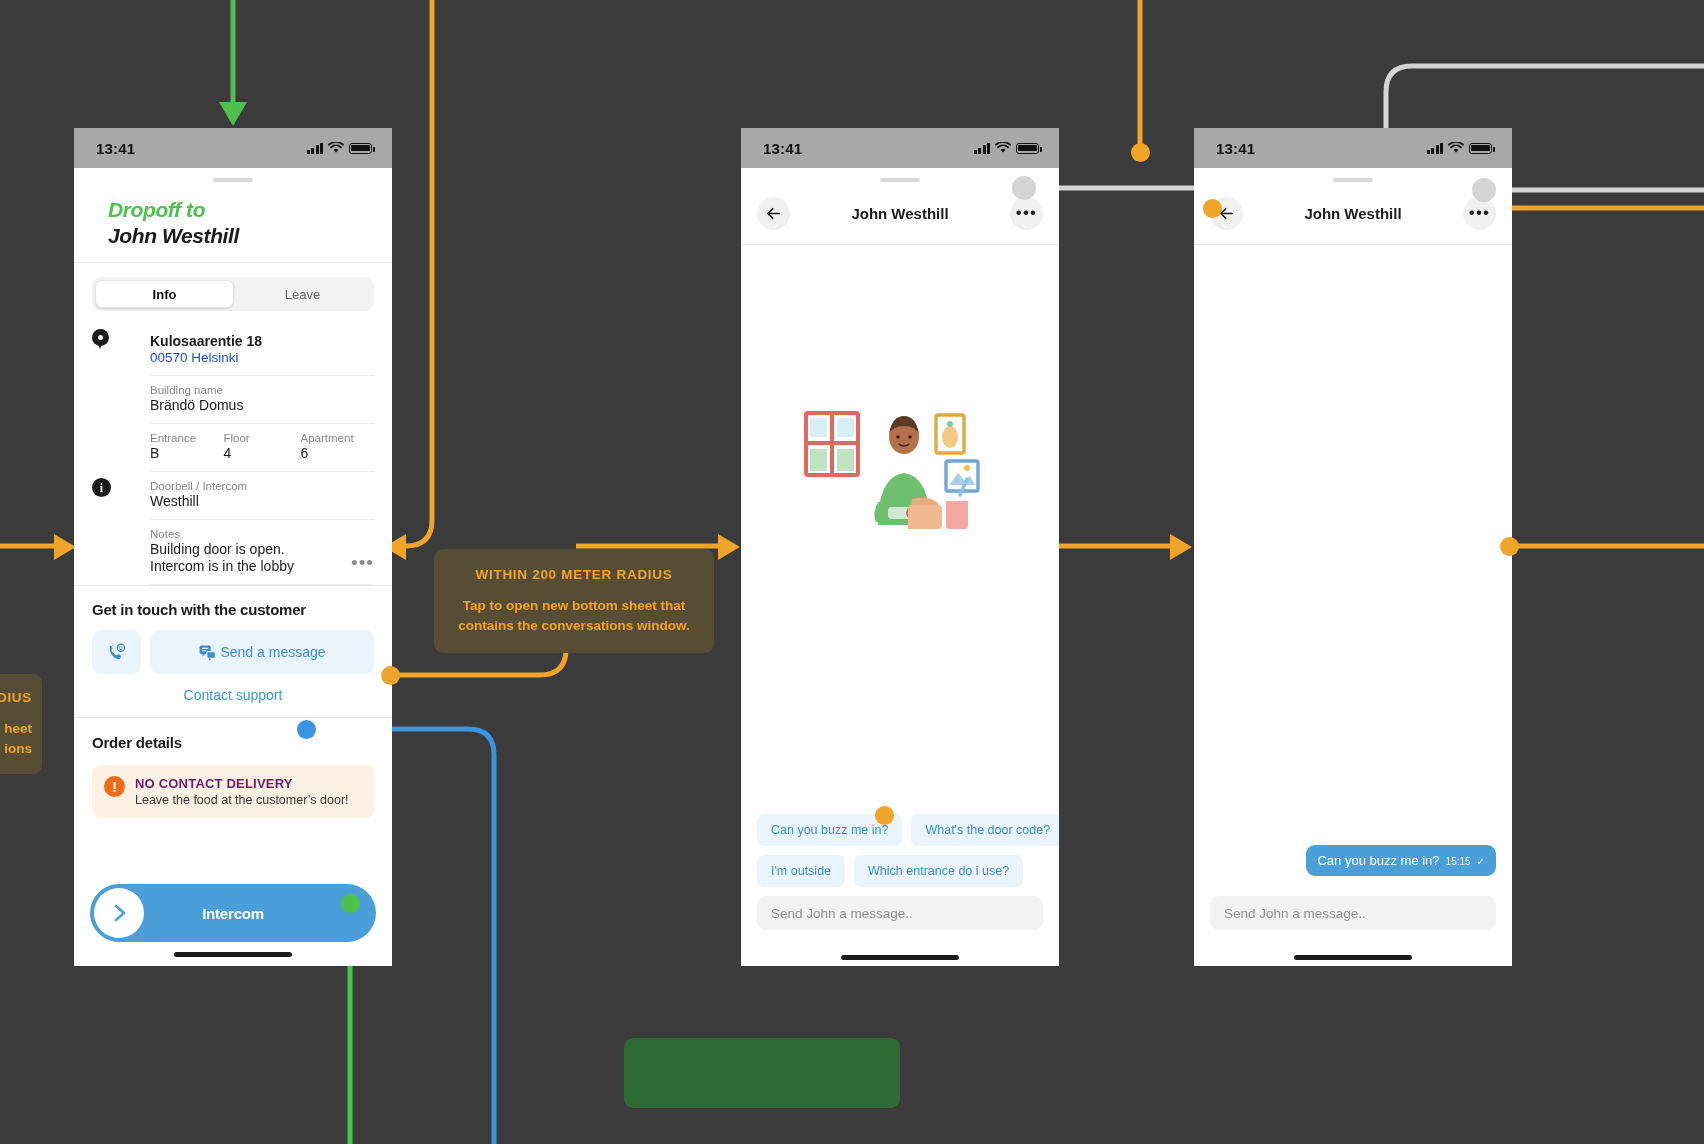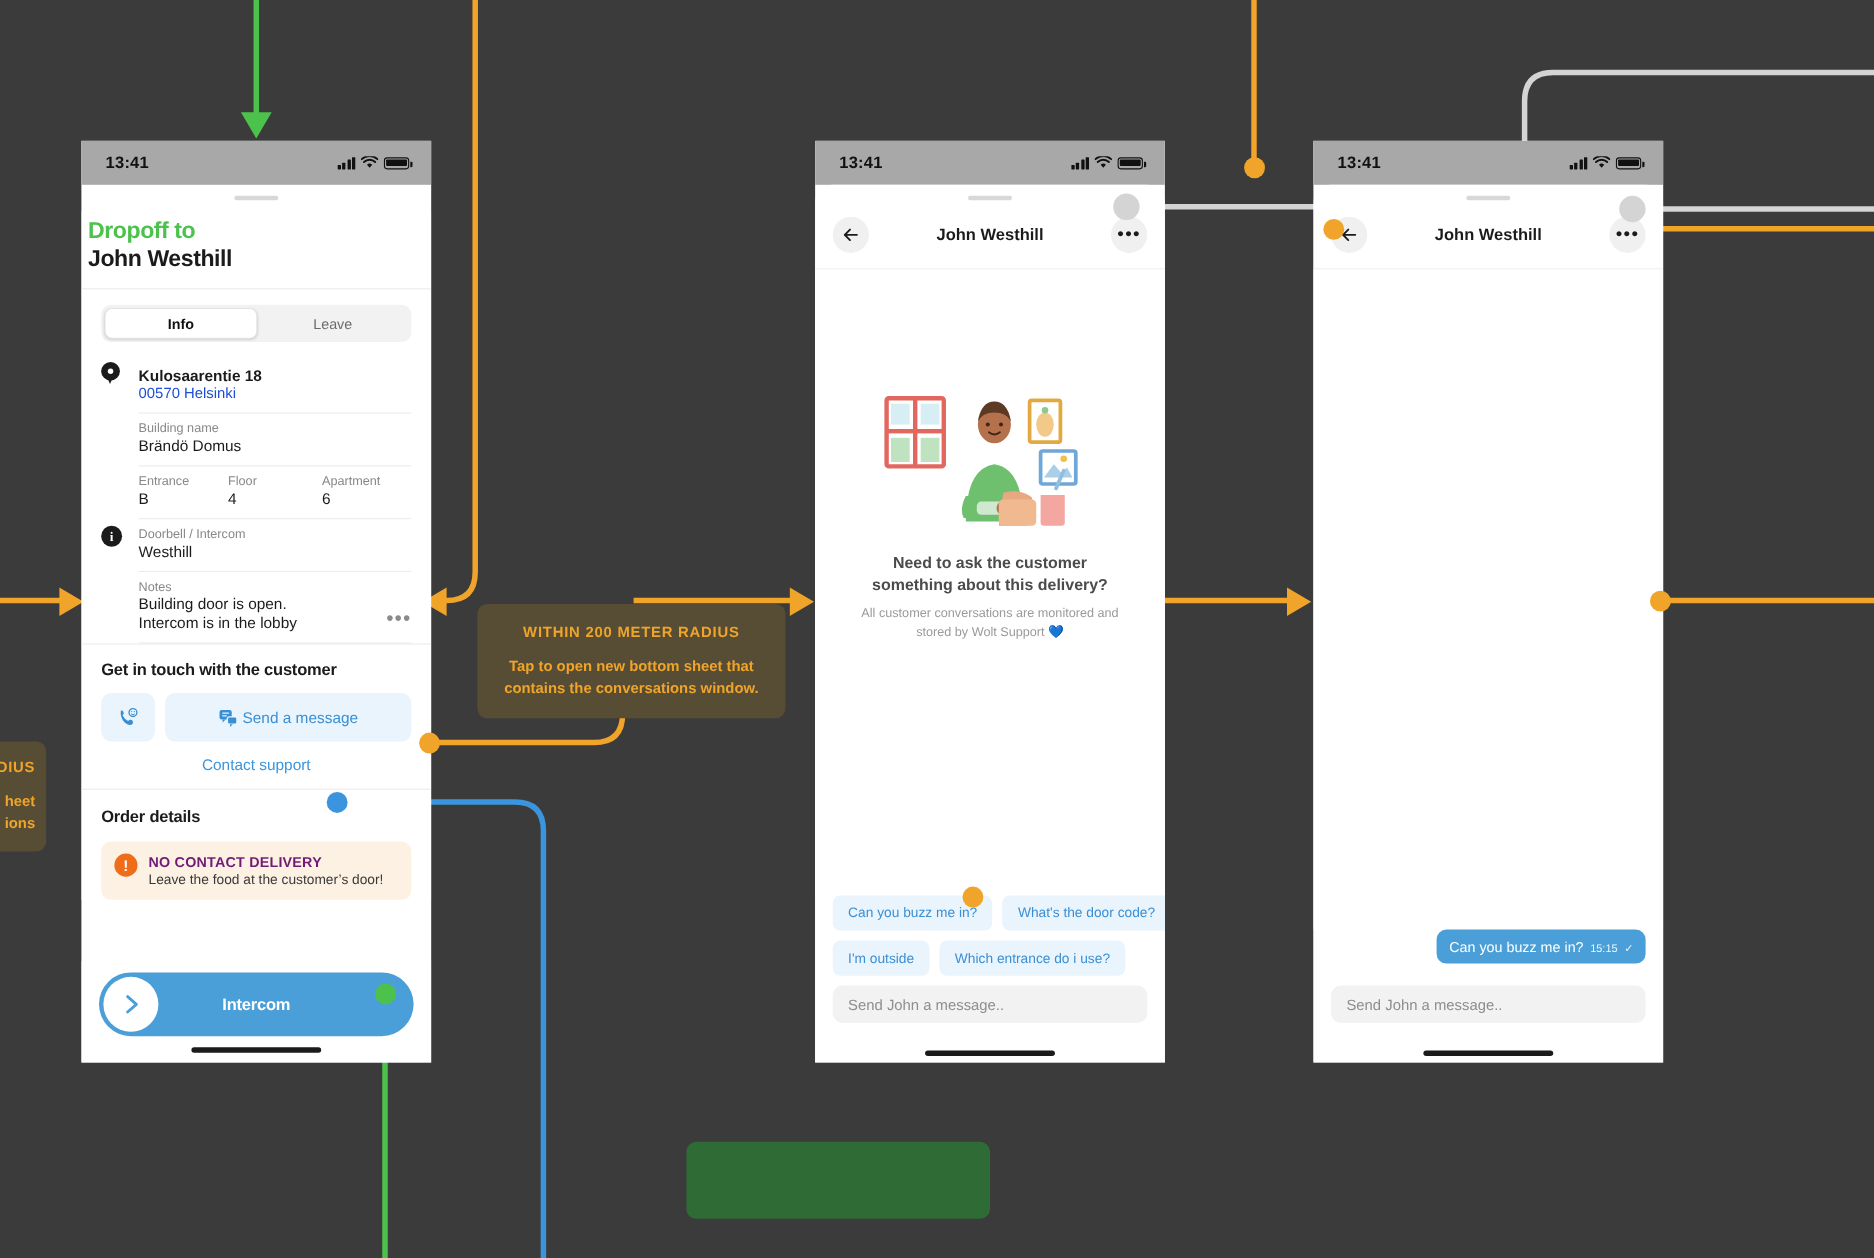--- a/index.html
+++ b/index.html
@@ -55,21 +55,21 @@
     background:#fff;
     border-radius: 16px 16px 0 0;
     position: relative;
   }
   .grabber {
     width: 40px; height: 4px; border-radius: 2px; background: #d8d8d8;
     margin: 10px auto 0;
   }
 
   
-  .p1-head { padding: 16px 6px 14px; }
+  .p1-head { padding: 16px 34px 14px; font-style: italic; }
   .dropoff-to {
     color:#4cc24c; font-size:21px; font-weight:bold; letter-spacing:-.4px;
     line-height: 1.15;
   }
   .cust-name {
     color:#1b1b1b; font-size:21px; font-weight:bold; letter-spacing:-.4px;
     line-height:1.2; margin-top:1px;
   }
   .divider { height:1px; background:#ececec; }
 
@@ -80,21 +80,21 @@
   .seg {
     flex:1; display:flex; align-items:center; justify-content:center;
     font-size:13px; color:#6b6b6b; border-radius:7px;
   }
   .seg.active {
     background:#fff; color:#111; font-weight:bold;
     box-shadow: 0 1px 2px rgba(0,0,0,.14);
     border: .5px solid #e4e4e4;
   }
 
-  .row { display:flex; padding: 0 18px; }
+  .row { display:flex; padding: 0 18px; gap: 24px; }
   .row-icon { width: 34px; flex: 0 0 34px; padding-top: 4px; }
   .row-body { flex: 1; border-bottom: 1px solid #ececec; padding: 8px 0 10px; }
   .addr-main { font-size:14px; font-weight:bold; color:#1b1b1b; }
   .addr-sub { font-size:13.5px; color:#1d4ed8; margin-top:1px; }
   .lbl { font-size:11.5px; color:#888; }
   .val { font-size:14px; color:#1b1b1b; margin-top:1px; }
   .trio { display:flex; }
   .trio > div { flex: 1; }
   .trio > div:nth-child(2){ flex: 1.05 }
 
@@ -484,26 +484,20 @@
           <rect x="88" y="100" width="24" height="12" rx="4" fill="#cfe8cf"></rect>
           <ellipse cx="116" cy="106" rx="10" ry="8" fill="#b5714c"></ellipse>
 
           <path d="M112 92 q16 -4 26 4 q4 18 -4 26 l-26 0 Z" fill="#e8a882"></path>
           <rect x="108" y="98" width="34" height="24" rx="4" fill="#f0b98f"></rect>
 
           <rect x="146" y="92" width="22" height="30" rx="3" fill="#f4a6a0"></rect>
           <rect x="143" y="88" width="28" height="6" rx="3" fill="#fff"></rect>
           <path d="M160 88 L167 72" stroke="#8fbfe0" stroke-width="3.4" stroke-linecap="round"></path>
         </svg>
-        <div class="empty-wrap" style="margin-top:22px;">
-          <div class="empty-t">Need to ask the customer</div>
-          <div class="empty-t">something about this delivery?</div>
-          <div class="empty-s">All customer conversations are monitored and</div>
-          <div class="empty-s" style="margin-top:0">stored by Wolt Support 💙</div>
-        </div>
       </div>
 
       <div class="chips">
         <div class="chip-row">
           <div class="chip">Can you buzz me in?</div>
           <div class="chip">What's the door code?</div>
         </div>
         <div class="chip-row">
           <div class="chip">I'm outside</div>
           <div class="chip">Which entrance do i use?</div>

